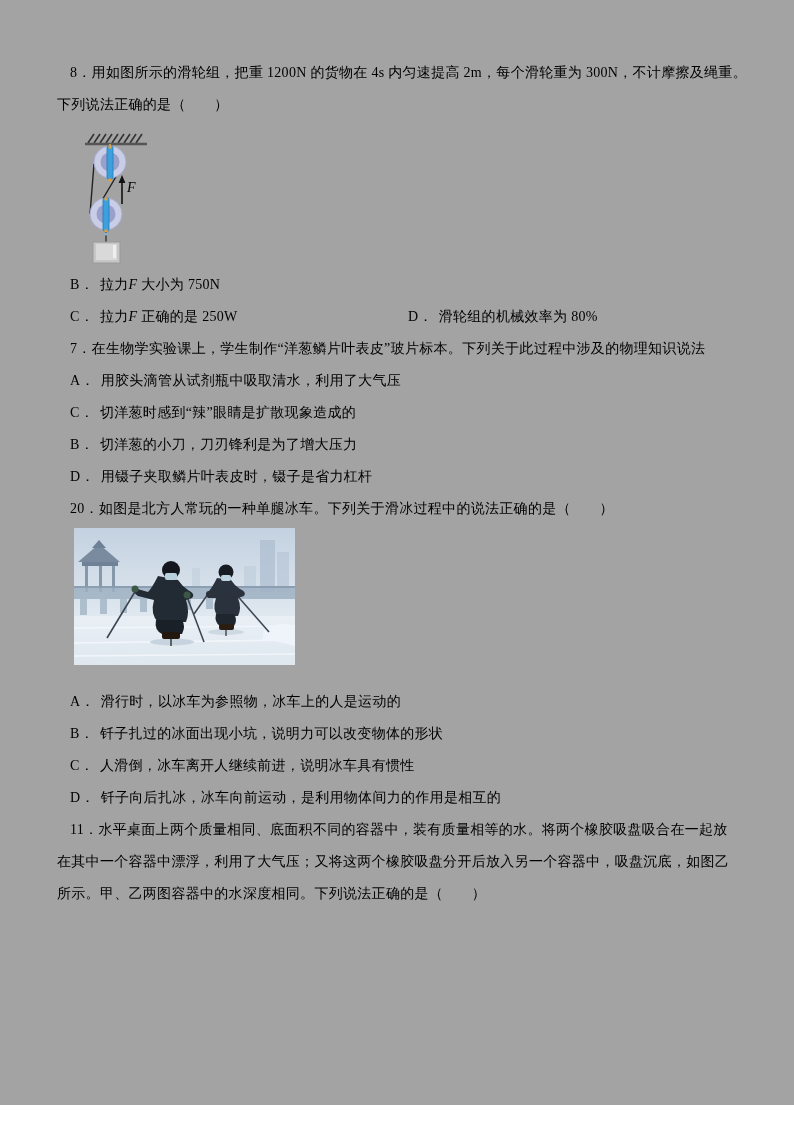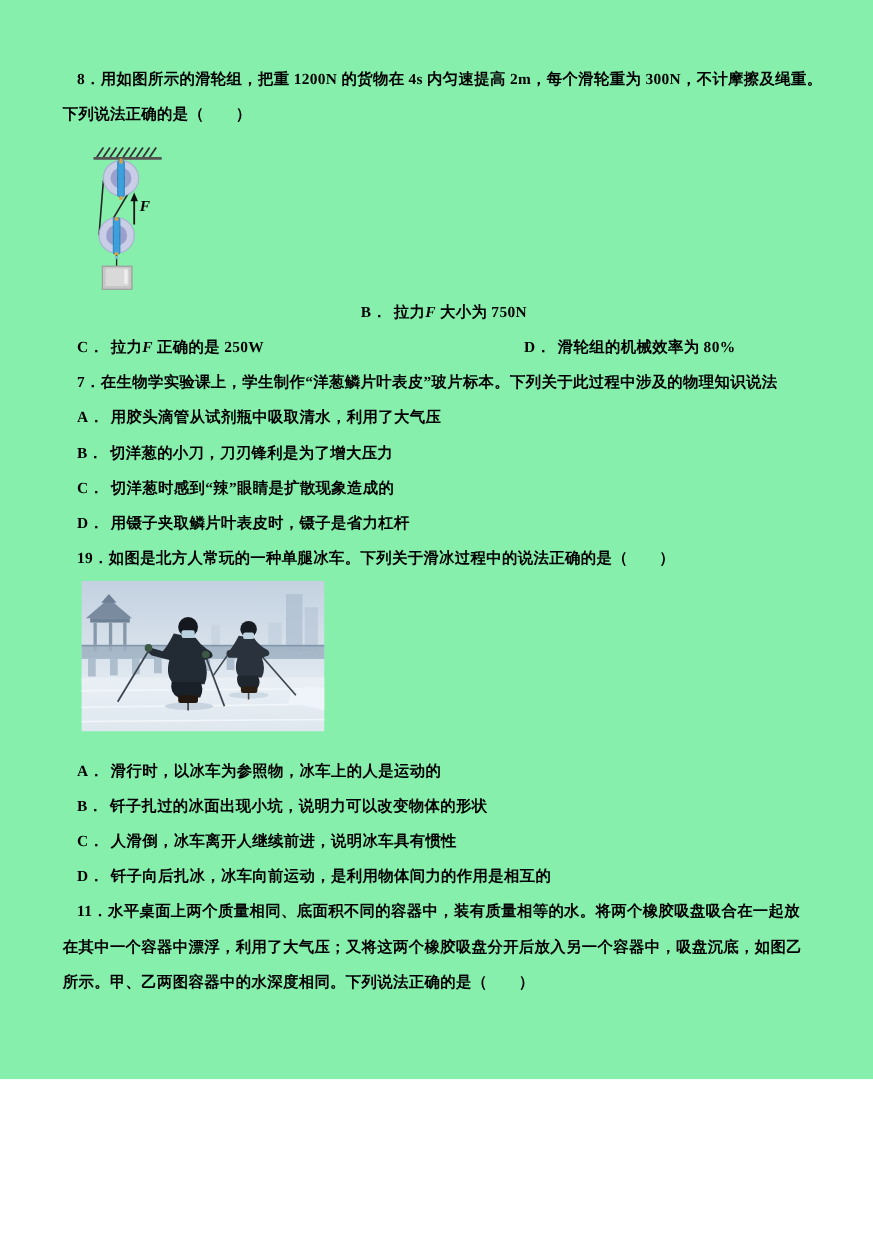--- a/index.html
+++ b/index.html
@@ -1,27 +1,27 @@
 <!DOCTYPE html>
 <html><head>
 <meta charset="utf-8">
 <style>
   html,body{margin:0;padding:0;}
   body{
     width:794px;height:1123px;background:#ffffff;position:relative;
     font-family:"Liberation Serif","DejaVu Serif",serif;
     color:#000;font-size:14px;
   }
-  .page{position:absolute;top:0;left:0;width:794px;height:981px;background:#86efac;overflow:hidden;font-weight:bold;}
+  .page{position:absolute;top:0;left:0;width:794px;height:1105px;background:#a3a3a3;overflow:hidden;}
   .content{padding:57px 57px 0 57px;}
   .line{height:32px;line-height:32px;white-space:nowrap;letter-spacing:0.3px;}
   .first{padding-left:13px;}
   .opt-row{display:flex;height:32px;line-height:32px;}
   .opt-cell{width:325px;padding-left:13px;white-space:nowrap;letter-spacing:0.3px;}
-  .opt-cell.right{width:auto;flex:1;text-align:center;}
+  .opt-cell.right{width:auto;flex:1;}
   .opt-line{height:32px;line-height:32px;padding-left:13px;white-space:nowrap;letter-spacing:0.3px;}
   .opt-key{margin-right:6px;}
   .fvar{font-style:italic;font-family:"Liberation Serif",serif;}
   .fig-wrap{margin:9px 0 4px 13px;height:135px;width:84px;margin-bottom:4px;}
   .photo-wrap{margin:3px 0 21px 17px;width:221px;height:137px;}
   svg{display:block;}
 </style>
 </head>
 <body>
 
@@ -92,27 +92,27 @@
       </div>
       <div class="opt-row">
         <div class="opt-cell"><span class="opt-key">C．</span><span>拉力</span><span class="fvar">F</span><span> 正确的是 250W</span></div>
         <div class="opt-cell right"><span class="opt-key">D．</span><span>滑轮组的机械效率为 80%</span></div>
       </div>
     </div>
 
     <div>
       <div class="line first">7．在生物学实验课上，学生制作“洋葱鳞片叶表皮”玻片标本。下列关于此过程中涉及的物理知识说法</div>
       <div class="opt-line"><span class="opt-key">A．</span><span>用胶头滴管从试剂瓶中吸取清水，利用了大气压</span></div>
+      <div class="opt-line"><span class="opt-key">C．</span><span>切洋葱时感到“辣”眼睛是扩散现象造成的</span></div>
       <div class="opt-line"><span class="opt-key">B．</span><span>切洋葱的小刀，刀刃锋利是为了增大压力</span></div>
-      <div class="opt-line"><span class="opt-key">C．</span><span>切洋葱时感到“辣”眼睛是扩散现象造成的</span></div>
       <div class="opt-line"><span class="opt-key">D．</span><span>用镊子夹取鳞片叶表皮时，镊子是省力杠杆</span></div>
     </div>
 
     <div>
-      <div class="line first">19．如图是北方人常玩的一种单腿冰车。下列关于滑冰过程中的说法正确的是（　　）</div>
+      <div class="line first">20．如图是北方人常玩的一种单腿冰车。下列关于滑冰过程中的说法正确的是（　　）</div>
 
       <div class="photo-wrap">
         <svg width="221" height="137" viewBox="0 0 221 137">
           <defs>
             <linearGradient id="sky" x1="0" y1="0" x2="0" y2="1">
               <stop offset="0" stop-color="#c3d1e0"></stop>
                 <stop offset="1" stop-color="#e2eaf1"></stop>
             </linearGradient>
             <linearGradient id="ice" x1="0" y1="0" x2="0" y2="1">
               <stop offset="0" stop-color="#e9eff5"></stop>

